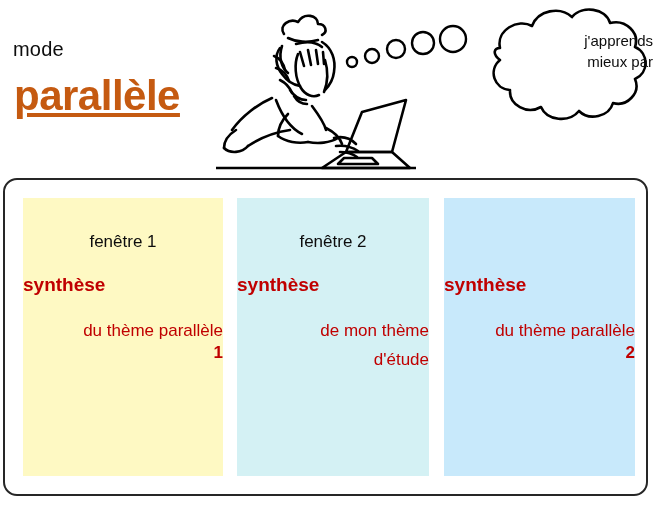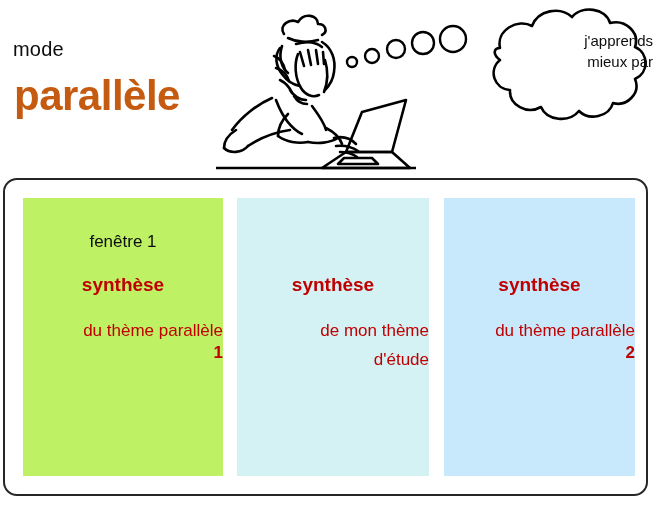--- a/index.html
+++ b/index.html
@@ -32,20 +32,21 @@
     letter-spacing: .2px;
   }
   #mode-title {
     position: absolute;
     left: 14px; top: 72px;
     font-size: 42px;
     line-height: 48px;
     font-weight: bold;
     color: #c55a11;
     letter-spacing: -.5px;
+    text-decoration: underline;
   }
 
   
   #illustration {
     position: absolute;
     left: 216px; top: 2px;
     width: 200px; height: 172px;
   }
   #illustration svg { display:block; }
 
@@ -83,38 +84,37 @@
     background: #ffffff;
     box-sizing: border-box;
   }
 
   .column {
     position: absolute;
     top: 18px;
     height: 278px;
     box-sizing: border-box;
   }
-  #col-1 { left: 18px;  width: 200px; background: #bef264; }
+  #col-1 { left: 18px;  width: 200px; background: #fef9c3; }
   #col-2 { left: 232px; width: 192px; background: #d4f1f4; }
   #col-3 { left: 439px; width: 191px; background: #c8e9fb; }
 
   .col-window-label {
     position: absolute;
     left: 0; right: 0;
     top: 33px;
     text-align: center;
     font-size: 17px;
     line-height: 21px;
     color: #0d0d0d;
   }
   .col-synthese {
     position: absolute;
     left: 0; right: 0;
     top: 75px;
-    text-align: center;
     font-size: 19px;
     line-height: 23px;
     font-weight: bold;
     color: #c00000;
   }
   .col-desc {
     position: absolute;
     left: 0; right: 0;
     top: 122px;
     text-align: right;
@@ -224,20 +224,21 @@
   <div class="column" id="col-1">
     <div class="col-window-label">fenêtre 1</div>
     <div class="col-synthese">synthèse</div>
     <div class="col-desc">
       <span>du thème parallèle</span>
       <span class="num">1</span>
     </div>
   </div>
 
   <div class="column" id="col-2">
+    <div class="col-window-label">fenêtre 2</div>
     <div class="col-synthese">synthèse</div>
     <div class="col-desc">
       <span>de mon thème</span>
       <span class="line2">d'étude</span>
     </div>
   </div>
 
   <div class="column" id="col-3">
     <div class="col-synthese">synthèse</div>
     <div class="col-desc">

